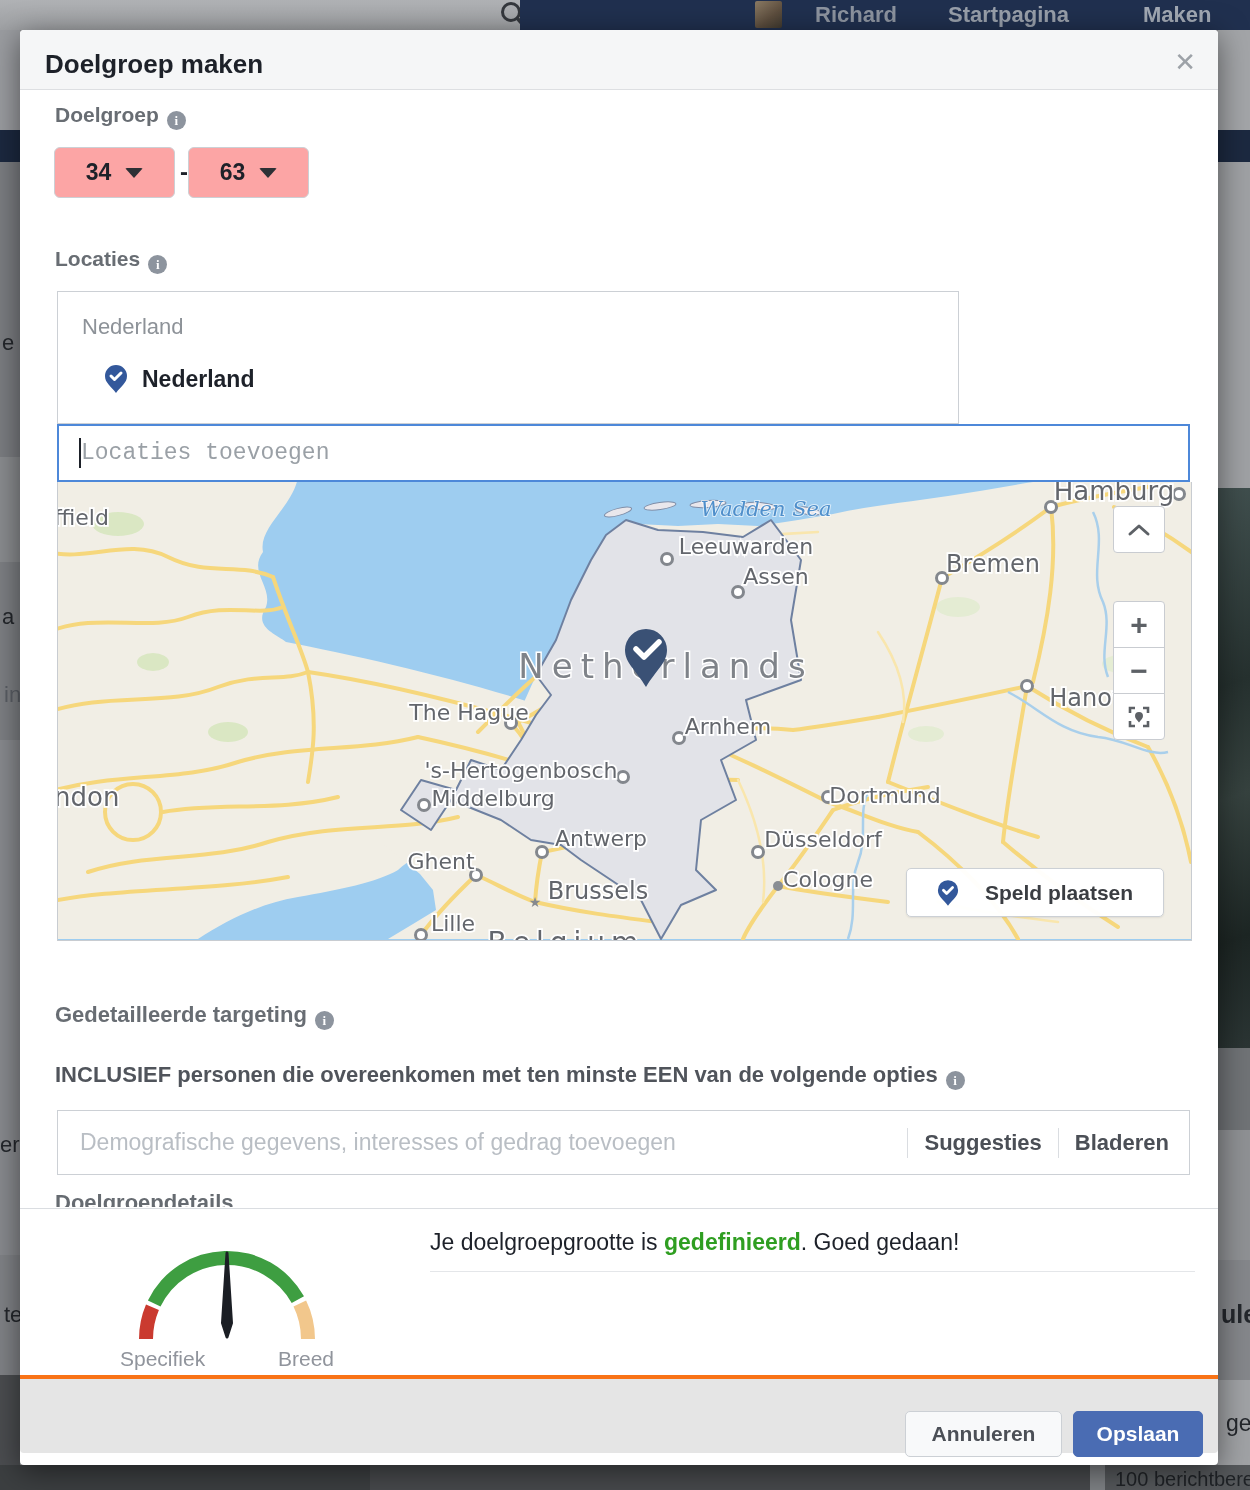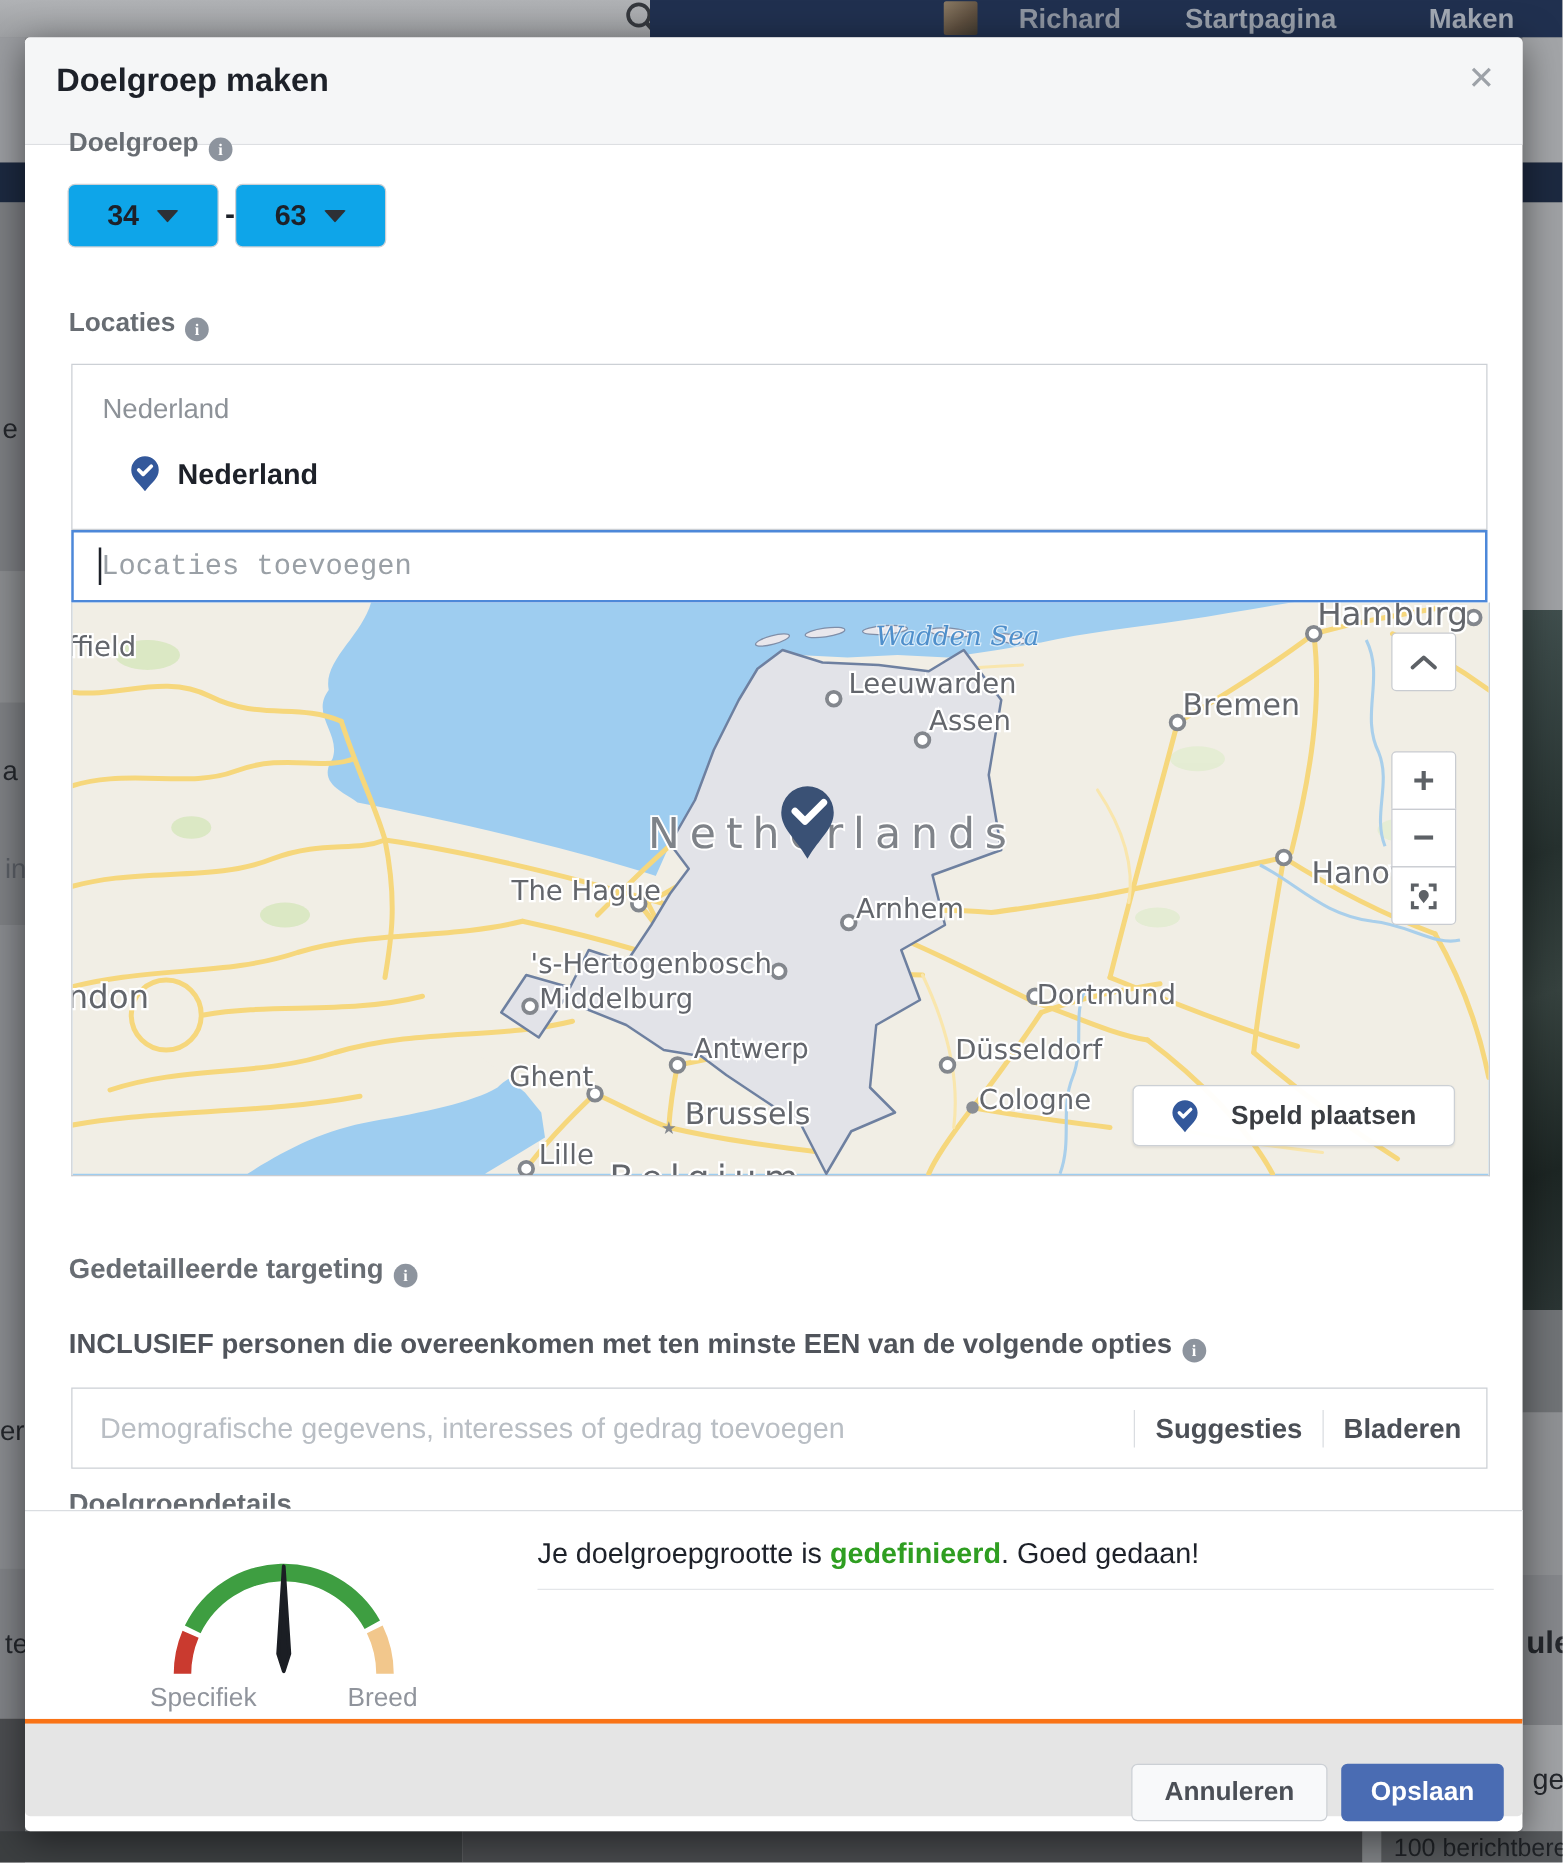--- a/index.html
+++ b/index.html
@@ -14,34 +14,34 @@
   .topbar-item{top:2px;font-size:22px;font-weight:bold;color:#99a0ab;}
   .avatar{left:755px;top:1px;width:27px;height:27px;background:linear-gradient(140deg,#8a7a64,#5d4e3e 60%,#403a30);border-radius:2px;}
   .strip{background:#86888c;}
   .frag{position:absolute;font-size:22px;color:#24272c;white-space:nowrap;}
   .navy-band{background:#1c2940;}
   .photo-block{background:linear-gradient(160deg,#41504f 0%,#26312f 35%,#36423f 55%,#1d2624 80%,#2b3534 100%);}
   .bottom-frag{position:absolute;font-size:20px;color:#1f2226;white-space:nowrap;}
   
   .modal{left:20px;top:30px;width:1198px;height:1435px;background:#fff;border-radius:4px;
          box-shadow:0 6px 30px rgba(0,0,0,.5);}
-  .modal-header{left:0;top:0;width:1198px;height:86px;background:#f5f6f7;border-bottom:1px solid #dddfe2;
+  .modal-header{left:0;top:0;width:1198px;height:60px;background:#f5f6f7;border-bottom:1px solid #dddfe2;
                 border-radius:4px 4px 0 0;box-sizing:border-box;}
   .modal-title{left:25px;top:19px;font-size:26px;font-weight:bold;color:#1d2129;}
   .modal-close{right:22px;top:17px;font-size:26px;color:#9da2a8;cursor:pointer;font-weight:400;}
   .section-label{font-size:21px;font-weight:bold;color:#686d73;white-space:nowrap;}
   .info-icon{display:inline-block;width:19px;height:19px;border-radius:50%;background:#8d949e;color:#fff;
              font-size:13px;font-weight:bold;text-align:center;line-height:19px;vertical-align:-3px;
              font-family:"Liberation Serif",serif;margin-left:8px;}
-  .age-box{top:117px;width:121px;height:51px;background:#0ea5e9;border:1px solid #ccd0d5;border-radius:6px;
+  .age-box{top:117px;width:121px;height:51px;background:#fca5a5;border:1px solid #ccd0d5;border-radius:6px;
            box-sizing:border-box;display:flex;align-items:center;justify-content:center;gap:14px;cursor:pointer;}
   .age-val{font-size:23px;font-weight:bold;color:#1d2129;}
   .caret-down{width:0;height:0;border-left:9px solid transparent;border-right:9px solid transparent;border-top:10px solid #2d3035;border-radius:2px;}
   .age-dash{left:160px;top:128px;font-size:24px;font-weight:bold;color:#1d2129;}
-  .loc-box{left:37px;top:261px;width:1133px;height:133px;border:1px solid #ccd0d5;box-sizing:border-box;background:#fff;padding-left:17px;}
+  .loc-box{left:37px;top:261px;width:902px;height:133px;border:1px solid #ccd0d5;box-sizing:border-box;background:#fff;padding-left:17px;}
   .loc-group{left:24px;top:22px;font-size:22px;color:#8d9298;}
   .loc-row{left:46px;top:72px;display:flex;align-items:center;gap:14px;cursor:pointer;}
   .loc-selected{font-size:23px;font-weight:bold;color:#1d2129;}
   .loc-input{left:37px;top:394px;width:1133px;height:58px;border:2px solid #4d88d9;box-sizing:border-box;background:#fff;}
   .loc-input .ph{left:22px;top:14px;font-size:23px;color:#9aa0a6;font-family:Liberation Mono, monospace;}
   .text-caret{left:20px;top:12px;width:1.5px;height:30px;background:#1d2129;}
   
   .map-wrap{left:37px;top:452px;width:1133px;height:458px;border:1px solid #c8ccd1;border-top:none;box-sizing:content-box;overflow:hidden;cursor:grab;}
   .map-wrap svg{display:block;}
   .map-btn{position:absolute;width:52px;height:47px;background:#fff;border:1px solid #c9ccd1;border-radius:4px;

